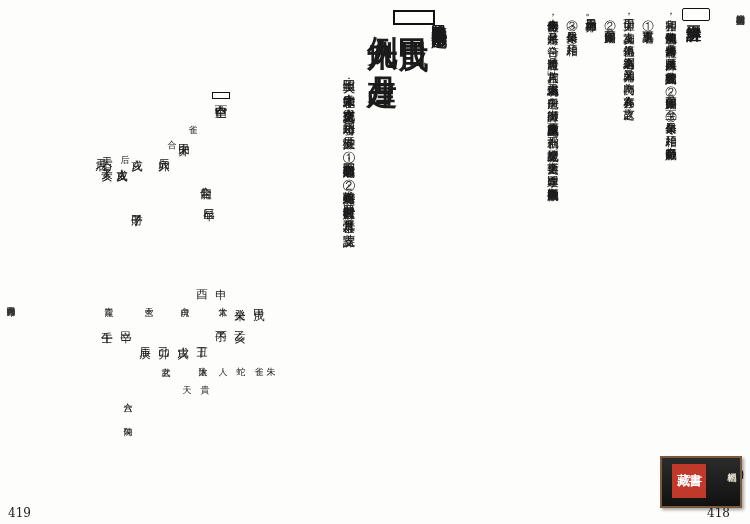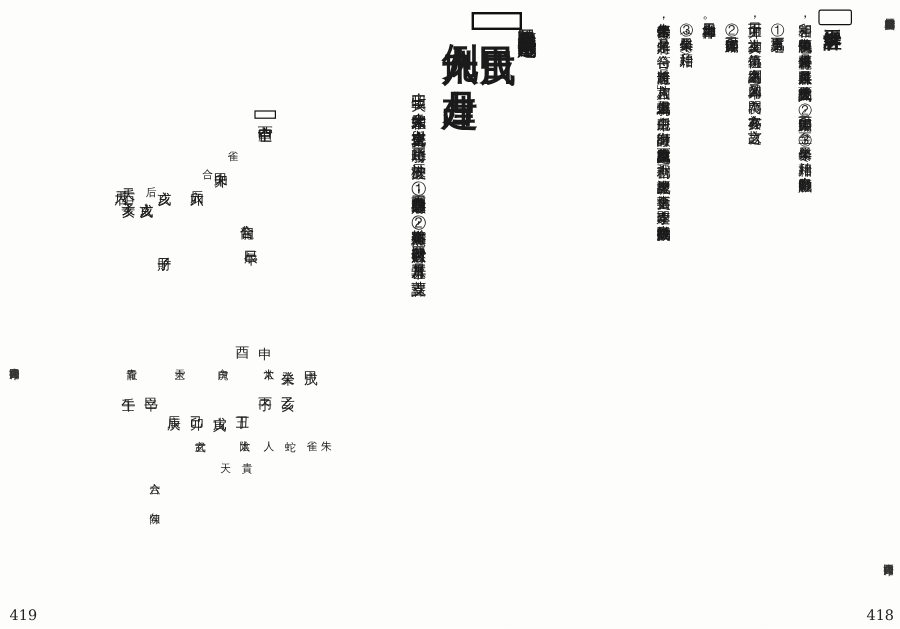--- a/index.html
+++ b/index.html
@@ -141,21 +141,21 @@
   }
 
   
   .folio {
     position: absolute;
     bottom: 4px;
     font-size: 12px;
     color: #222;
   }
   .folio.left { left: 8px; }
-  .folio.right { right: 5px; }
+  .folio.right { right: 20px; }
 
   
   .footer-mark {
     position: absolute;
     bottom: 18px;
     font-size: 8.5px;
     color: #333;
   }
 
   
@@ -230,20 +230,24 @@
     <div class="big-title v" style="left:-8px; top:12px; height:260px;">例九十八　占月建</div>
 
     <div class="body-col v" style="left:55px; top:12px; height:330px; font-size:16px;">乾隆辛巳年八月甲戌日巳將辰時壬未命人四十七歲占月建</div>
 
     <div class="small-col v" style="left:22px; bottom:6px; font-size:12px;">牧夫占驗</div>
 
     <div class="folio right">418</div>
 
     <div class="footer-mark v" style="right:6px; bottom:60px;">翔大圖書公司印行</div>
 
+    <div class="stamp">
+      <div class="seal">藏書</div>
+      <div class="stamp-text v">松鶴網</div>
+    </div>
   </div>
 
   <div class="left-page">
 
     <div class="running-head-left v">翔大圖書公司印行</div>
 
     <div class="body-col v" style="right:18px; top:70px; height:420px; font-size:12.5px;">王牧夫曰：十上卯木乘朱雀，與支之戌交車合，正時發用，沖破支辰，①主因尊長之事知而破財，②事雖有始無終，然要費口舌破財，八月甚平常耳。蓋支課</div>
 
     <div class="plate-head" style="right:145px; top:92px;">
       <div class="v">申酉空亡</div>

